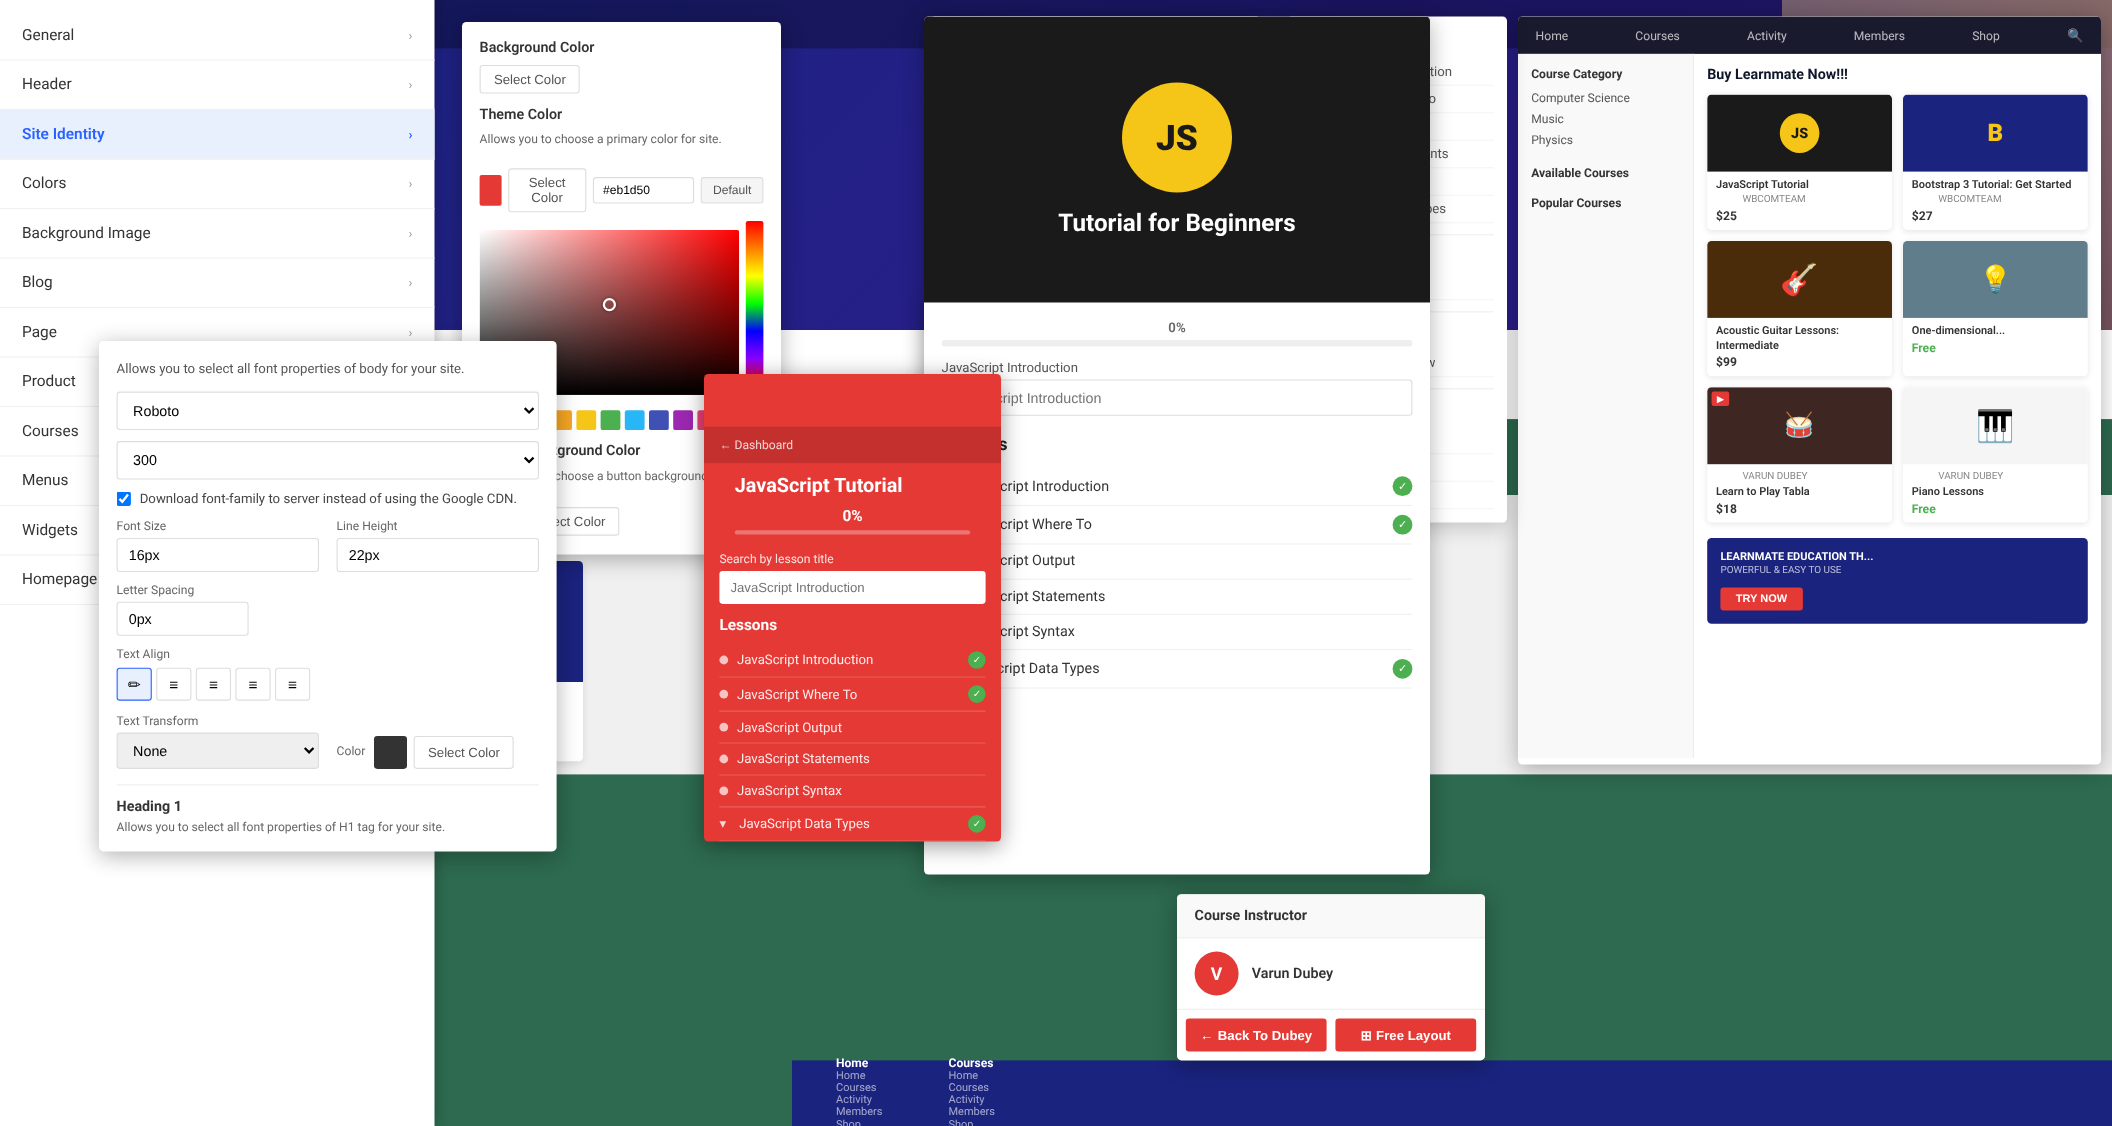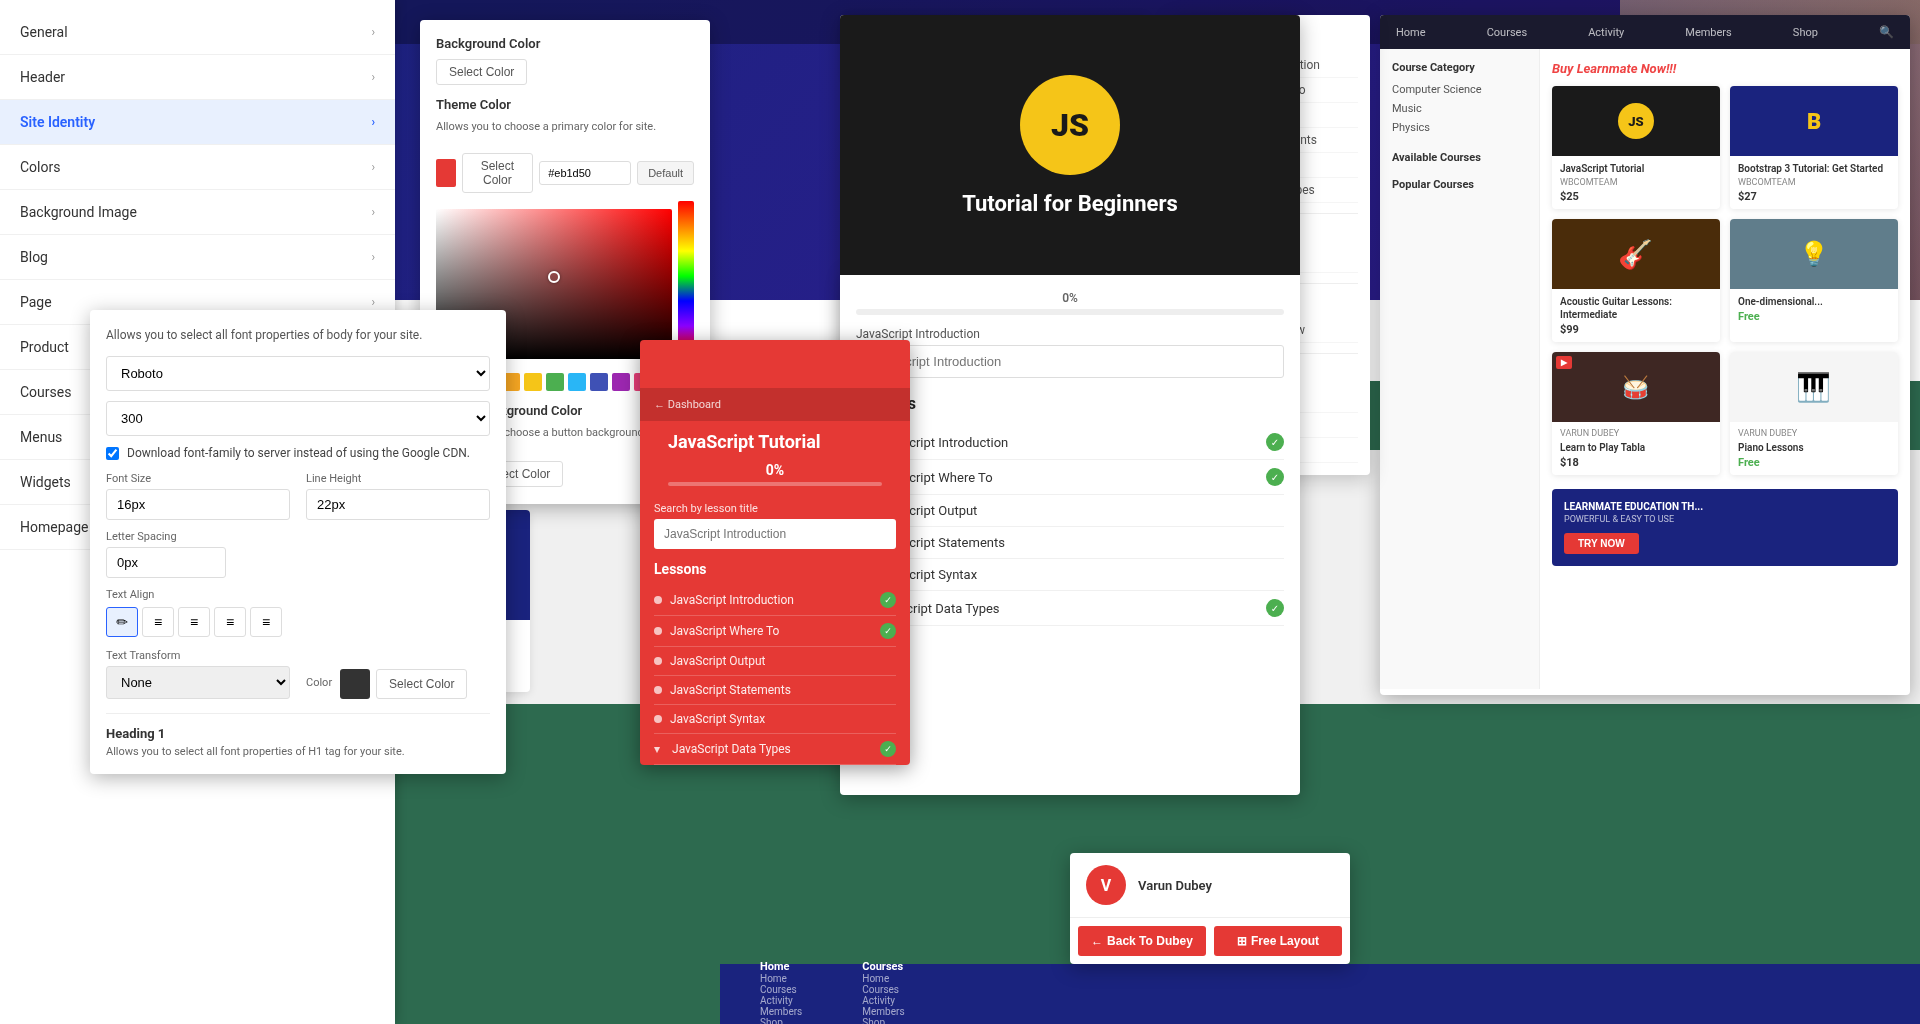--- a/index.html
+++ b/index.html
@@ -832,23 +832,22 @@
 
     .listing-content {
       flex: 1;
       padding: 12px;
       overflow-y: auto;
     }
 
     .listing-content-title {
       font-size: 13px;
       font-weight: 700;
-      color: #ef4444;
+      color: #0f172a;
       margin-bottom: 10px;
-      font-style: italic;
     }
 
     .listing-card-grid {
       display: grid;
       grid-template-columns: 1fr 1fr;
       gap: 10px;
     }
 
     .listing-card {
       border-radius: 4px;
@@ -878,20 +877,21 @@
       font-weight: 600;
       color: #333;
       margin-bottom: 2px;
       line-height: 1.3;
     }
 
     .listing-card-author {
       font-size: 9px;
       color: #888;
       margin-bottom: 3px;
+      margin-left: 24px;
     }
 
     .listing-card-price {
       font-size: 11px;
       font-weight: 700;
       color: #333;
     }
 
     .listing-card-price.free {
       color: #4caf50;
@@ -1635,20 +1635,23 @@
       <span>Music</span>
     </div>
     <div class="right-lesson-item">
       <span style="color:#e53935;font-size:10px">●</span>
       <span>Physics</span>
     </div>
   </div>
 </div>
 
 <div class="instructor-panel">
+  <div class="instructor-header">
+    <div class="instructor-title">Course Instructor</div>
+  </div>
   <div class="instructor-info">
     <div class="instructor-avatar">V</div>
     <div class="instructor-name">Varun Dubey</div>
   </div>
   <div class="instructor-footer">
     <button class="back-course-btn">
       <span>←</span>
       <span>Back To Dubey</span>
     </button>
     <button class="free-layout-btn">

